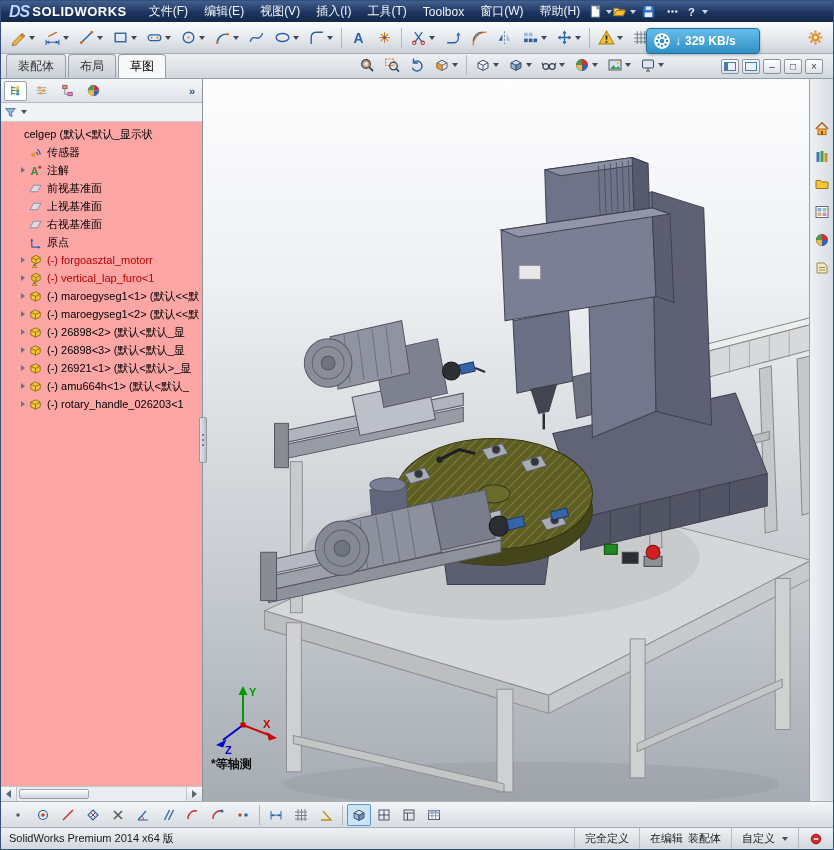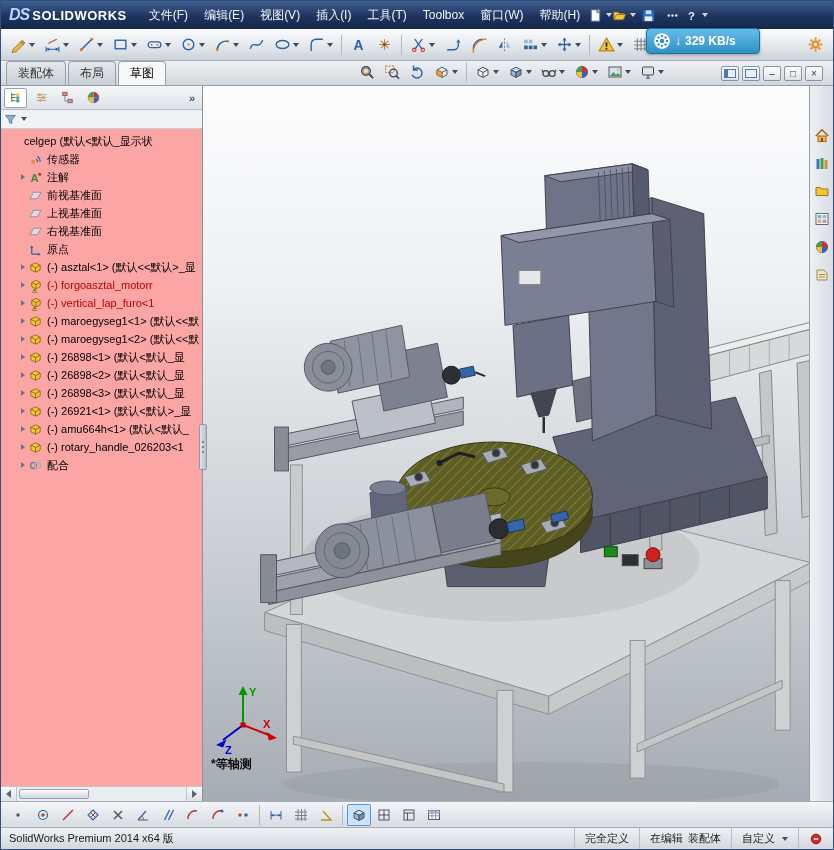--- a/index.html
+++ b/index.html
@@ -1,21 +1,21 @@
 <!DOCTYPE html>
 <html><head>
 <meta charset="utf-8">
 <style>
   * { box-sizing: border-box; margin: 0; padding: 0; }
   html,body { width: 834px; height: 850px; overflow: hidden; }
   body { font-family: "Liberation Sans", "DejaVu Sans", sans-serif; font-size: 12px; }
   .app { width: 834px; height: 850px; display: flex; flex-direction: column; position: relative; background:#dfe3e8; border:1px solid #35507c; }
 
   
-  .titlebar { height: 28px; background: linear-gradient(#41608f, #1e3460 55%, #152849); display:flex; align-items:center; color:#fff; padding:0 8px; flex-shrink:0; }
+  .titlebar { height: 21px; background: linear-gradient(#41608f, #1e3460 55%, #152849); display:flex; align-items:center; color:#fff; padding:0 8px; flex-shrink:0; }
   .dsmark { font-weight:bold; font-style:italic; font-size:16px; color:#bcd6ff; letter-spacing:-1px; margin-right:3px; }
   .logotext { font-weight:bold; font-size:13px; letter-spacing:.5px; margin-right:14px; }
   .menu { padding:4px 8px; font-size:12px; color:#f2f5fa; cursor:default; }
   .qi { width:24px; height:22px; display:flex; align-items:center; justify-content:center; gap:1px; border-radius:2px; }
   .qi svg { width:15px; height:15px; }
   .caret { width:0; height:0; border-left:3px solid transparent; border-right:3px solid transparent; border-top:4px solid #3f4c60; margin-left:2px; flex-shrink:0; }
   .qi .caret { border-top-color:#cfd8e6; }
 
   
   .badge { position:absolute; left:645px; top:27px; width:114px; height:26px; z-index:60; background:linear-gradient(#66bce9,#2f90c5); border:1px solid #1d6f9e; border-radius:4px; display:flex; align-items:center; gap:4px; padding:0 6px; color:#fff; font-size:12px; font-weight:bold; box-shadow:0 1px 3px rgba(0,0,0,.3); }
@@ -767,151 +767,118 @@
           </div>
         <div class="trow">
             <span class="texp"></span>
             <span class="ticon">
               <svg viewBox="0 0 16 16">
                 <use href="#s-origin"></use>
               </svg>
             </span>
             <span class="tlabel">原点</span>
           </div>
+        <div class="trow warn">
+            <span class="texp">
+              <i></i>
+            </span>
+            <span class="ticon">
+              <svg viewBox="0 0 16 16">
+                <use href="#s-partwarn"></use>
+              </svg>
+            </span>
+            <span class="tlabel">(-) forgoasztal_motorr</span>
+          </div>
+        <div class="trow warn">
+            <span class="texp">
+              <i></i>
+            </span>
+            <span class="ticon">
+              <svg viewBox="0 0 16 16">
+                <use href="#s-partwarn"></use>
+              </svg>
+            </span>
+            <span class="tlabel">(-) vertical_lap_furo&lt;1</span>
+          </div>
         <div class="trow">
             <span class="texp">
               <i></i>
             </span>
             <span class="ticon">
               <svg viewBox="0 0 16 16">
                 <use href="#s-part"></use>
               </svg>
             </span>
-            <span class="tlabel">(-) asztal&lt;1&gt; (默认&lt;&lt;默认&gt;_显</span>
-          </div>
-        <div class="trow warn">
-            <span class="texp">
-              <i></i>
-            </span>
-            <span class="ticon">
-              <svg viewBox="0 0 16 16">
-                <use href="#s-partwarn"></use>
-              </svg>
-            </span>
-            <span class="tlabel">(-) forgoasztal_motorr</span>
-          </div>
-        <div class="trow warn">
-            <span class="texp">
-              <i></i>
-            </span>
-            <span class="ticon">
-              <svg viewBox="0 0 16 16">
-                <use href="#s-partwarn"></use>
-              </svg>
-            </span>
-            <span class="tlabel">(-) vertical_lap_furo&lt;1</span>
+            <span class="tlabel">(-) maroegyseg1&lt;1&gt; (默认&lt;&lt;默</span>
           </div>
         <div class="trow">
             <span class="texp">
               <i></i>
             </span>
             <span class="ticon">
               <svg viewBox="0 0 16 16">
                 <use href="#s-part"></use>
               </svg>
             </span>
-            <span class="tlabel">(-) maroegyseg1&lt;1&gt; (默认&lt;&lt;默</span>
+            <span class="tlabel">(-) maroegyseg1&lt;2&gt; (默认&lt;&lt;默</span>
           </div>
         <div class="trow">
             <span class="texp">
               <i></i>
             </span>
             <span class="ticon">
               <svg viewBox="0 0 16 16">
                 <use href="#s-part"></use>
               </svg>
             </span>
-            <span class="tlabel">(-) maroegyseg1&lt;2&gt; (默认&lt;&lt;默</span>
+            <span class="tlabel">(-) 26898&lt;2&gt; (默认&lt;默认_显</span>
           </div>
         <div class="trow">
             <span class="texp">
               <i></i>
             </span>
             <span class="ticon">
               <svg viewBox="0 0 16 16">
                 <use href="#s-part"></use>
               </svg>
             </span>
-            <span class="tlabel">(-) 26898&lt;1&gt; (默认&lt;默认_显</span>
+            <span class="tlabel">(-) 26898&lt;3&gt; (默认&lt;默认_显</span>
           </div>
         <div class="trow">
             <span class="texp">
               <i></i>
             </span>
             <span class="ticon">
               <svg viewBox="0 0 16 16">
                 <use href="#s-part"></use>
               </svg>
             </span>
-            <span class="tlabel">(-) 26898&lt;2&gt; (默认&lt;默认_显</span>
+            <span class="tlabel">(-) 26921&lt;1&gt; (默认&lt;默认&gt;_显</span>
           </div>
         <div class="trow">
             <span class="texp">
               <i></i>
             </span>
             <span class="ticon">
               <svg viewBox="0 0 16 16">
                 <use href="#s-part"></use>
               </svg>
             </span>
-            <span class="tlabel">(-) 26898&lt;3&gt; (默认&lt;默认_显</span>
+            <span class="tlabel">(-) amu664h&lt;1&gt; (默认&lt;默认_</span>
           </div>
         <div class="trow">
             <span class="texp">
               <i></i>
             </span>
             <span class="ticon">
               <svg viewBox="0 0 16 16">
                 <use href="#s-part"></use>
               </svg>
             </span>
-            <span class="tlabel">(-) 26921&lt;1&gt; (默认&lt;默认&gt;_显</span>
-          </div>
-        <div class="trow">
-            <span class="texp">
-              <i></i>
-            </span>
-            <span class="ticon">
-              <svg viewBox="0 0 16 16">
-                <use href="#s-part"></use>
-              </svg>
-            </span>
-            <span class="tlabel">(-) amu664h&lt;1&gt; (默认&lt;默认_</span>
-          </div>
-        <div class="trow">
-            <span class="texp">
-              <i></i>
-            </span>
-            <span class="ticon">
-              <svg viewBox="0 0 16 16">
-                <use href="#s-part"></use>
-              </svg>
-            </span>
             <span class="tlabel">(-) rotary_handle_026203&lt;1</span>
-          </div>
-        <div class="trow">
-            <span class="texp">
-              <i></i>
-            </span>
-            <span class="ticon">
-              <svg viewBox="0 0 16 16">
-                <use href="#s-mates"></use>
-              </svg>
-            </span>
-            <span class="tlabel">配合</span>
           </div>
       </div>
 
       <div class="hscroll">
         <div class="sbtn">
             <i class="tri-l"></i>
           </div>
         <div class="strack">
             <div class="sthumb"></div>
           </div>

